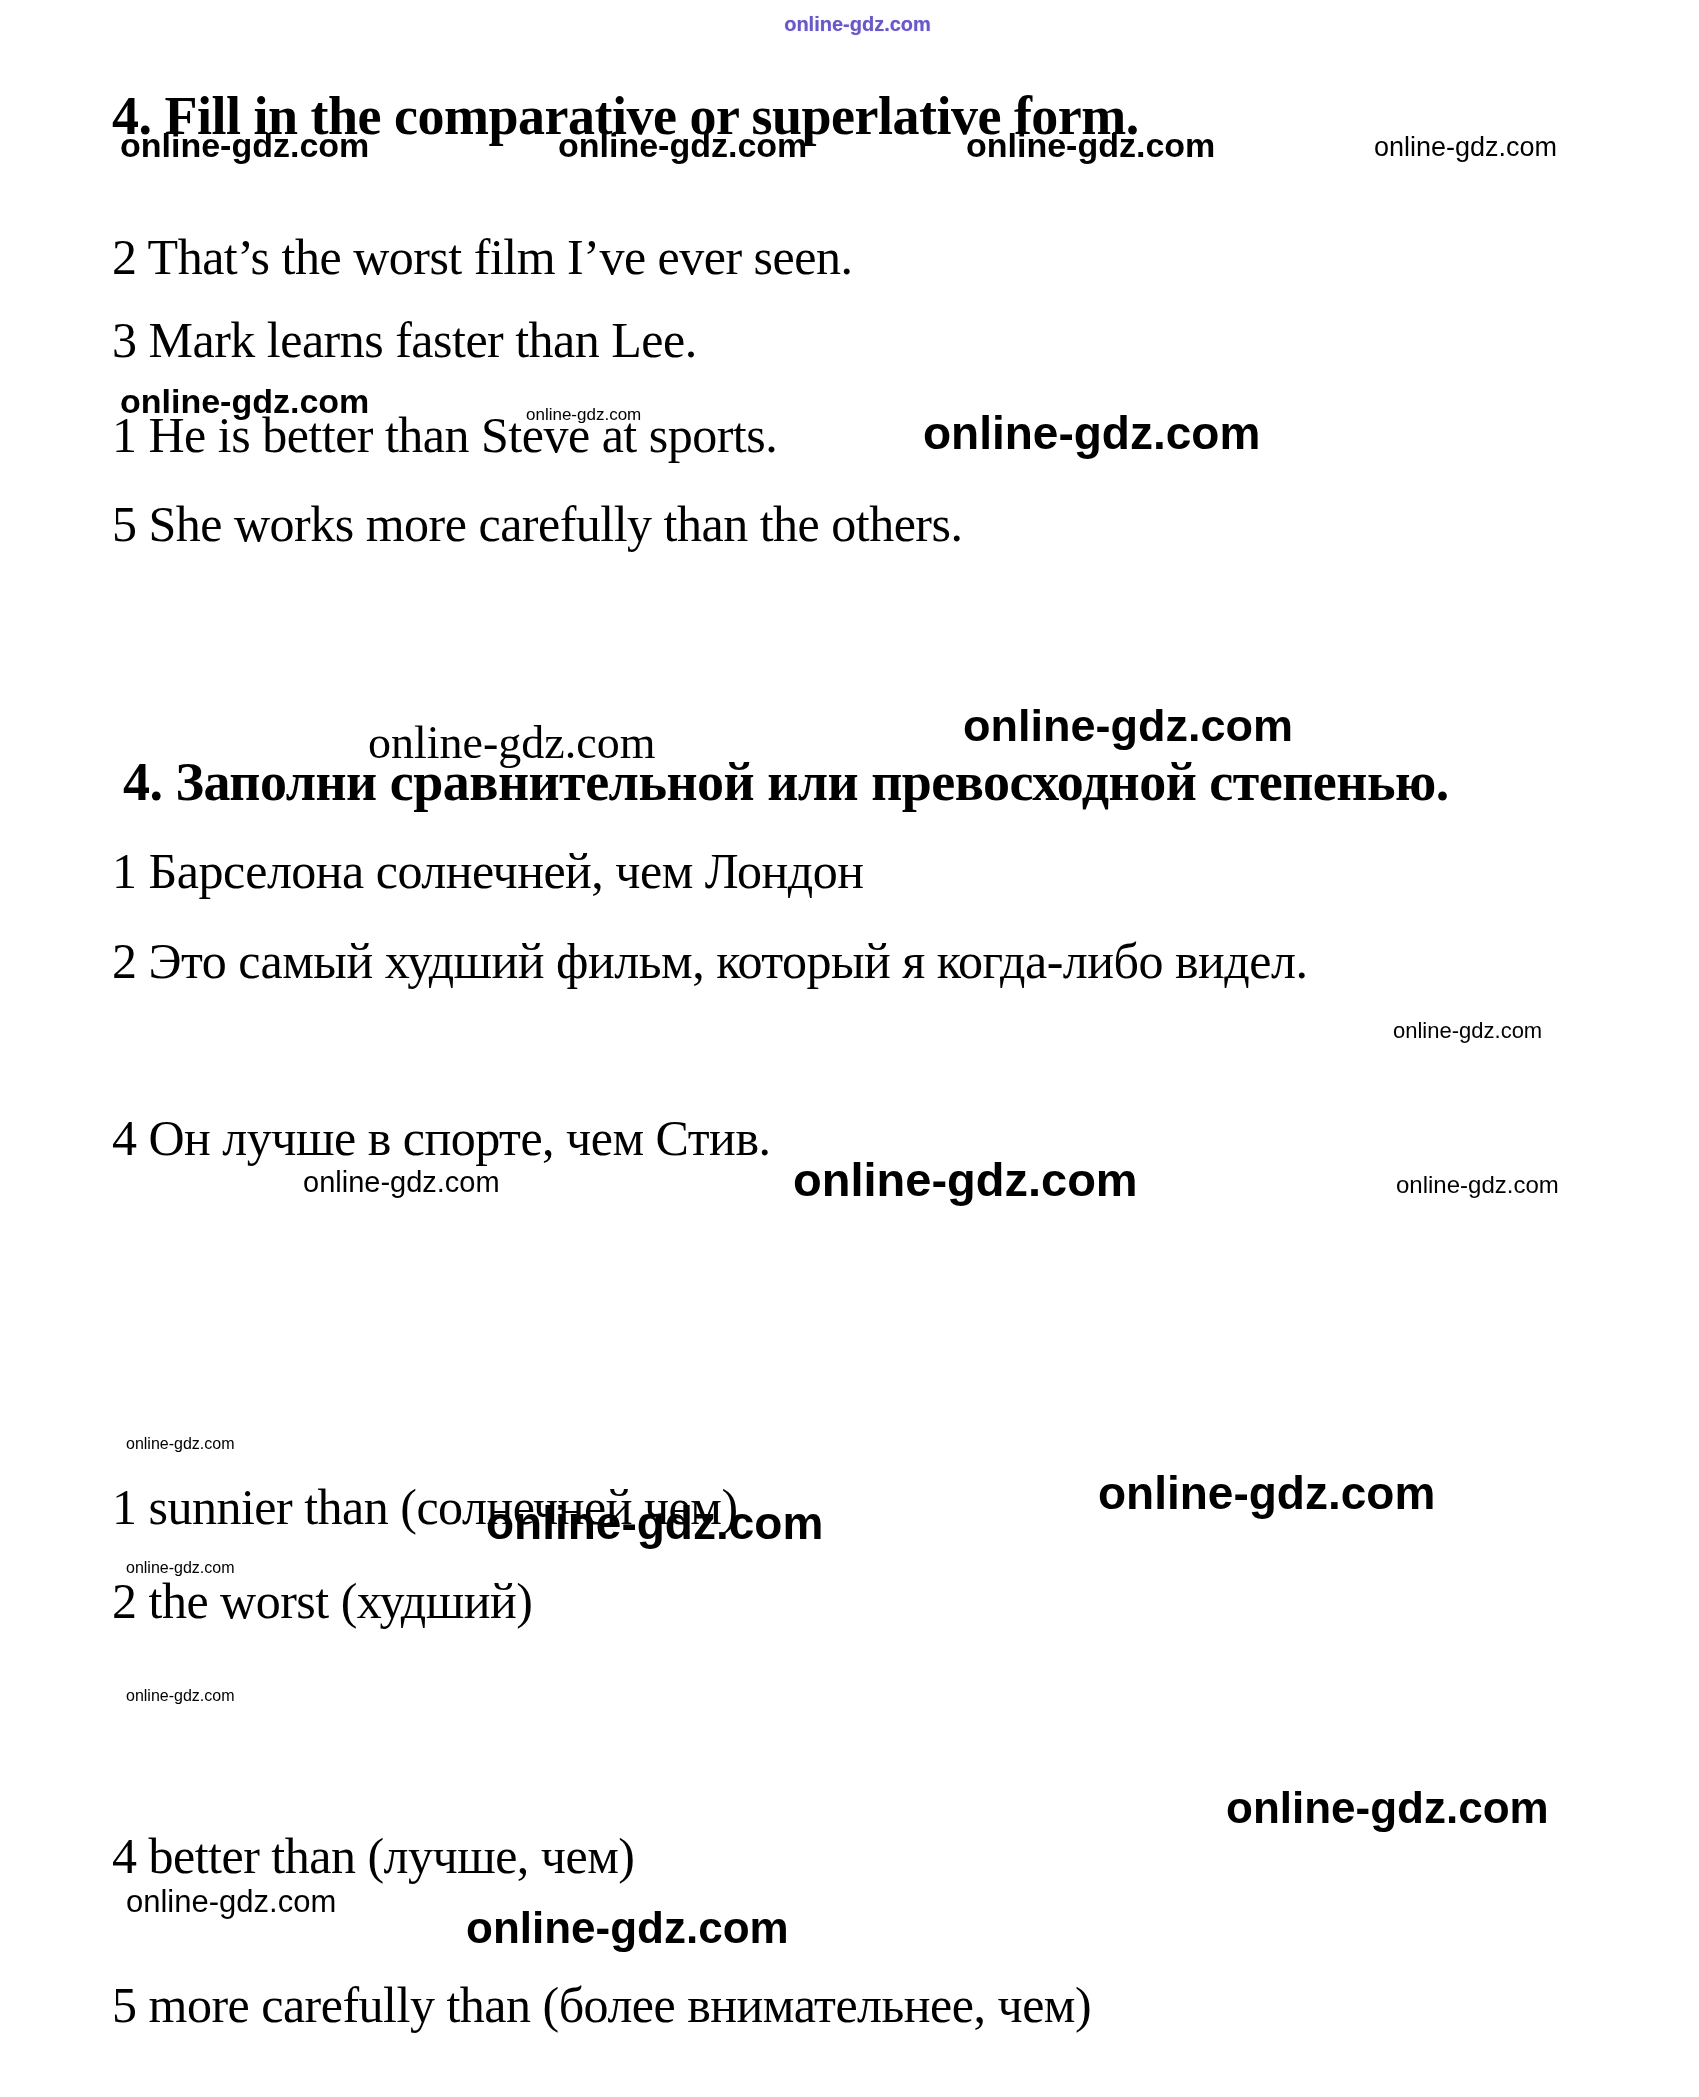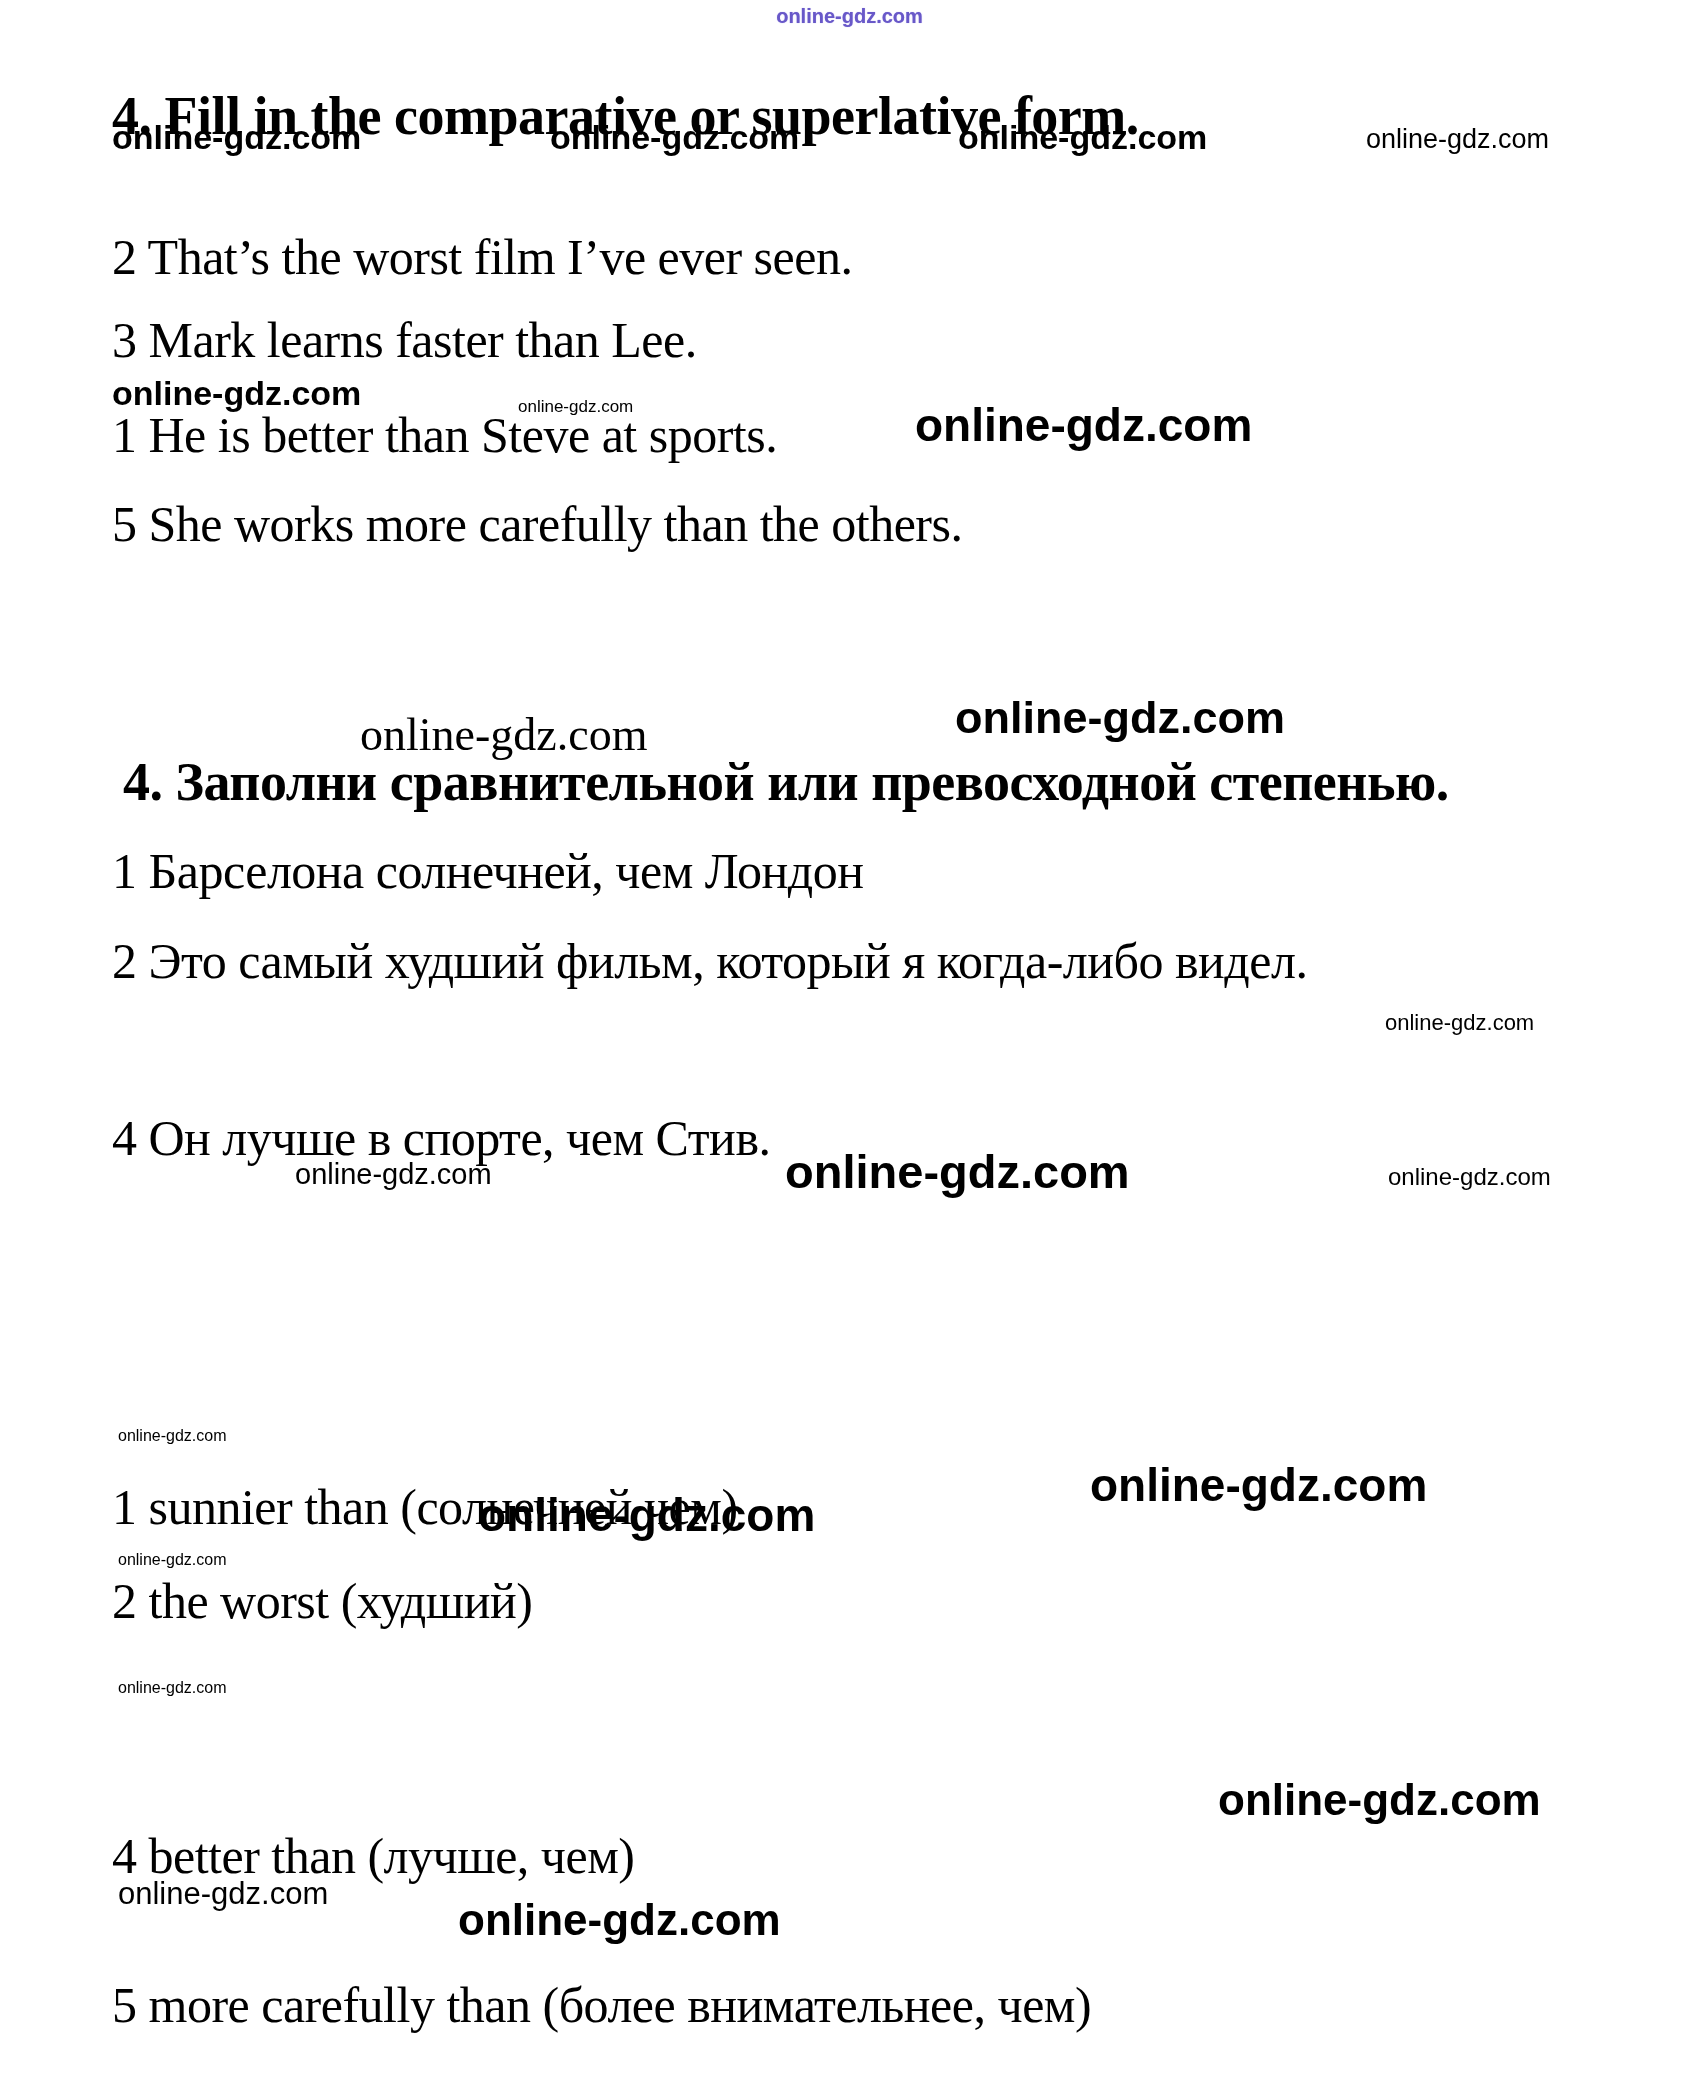--- a/index.html
+++ b/index.html
@@ -26,21 +26,21 @@
     font-weight: 400;
     letter-spacing: -0.5px;
   }
   .heading {
     font-size: 54px;
     font-weight: 700;
     letter-spacing: -0.5px;
   }
   .wm {
     position: absolute;
-    margin: 0;
+    margin: 8px;
     white-space: nowrap;
     font-family: "Liberation Sans", sans-serif;
     color: #000000;
     line-height: 1;
   }
   .wm-top {
     left: 50%;
     transform: translateX(-50%);
     top: 6px;
     font-size: 20px;

